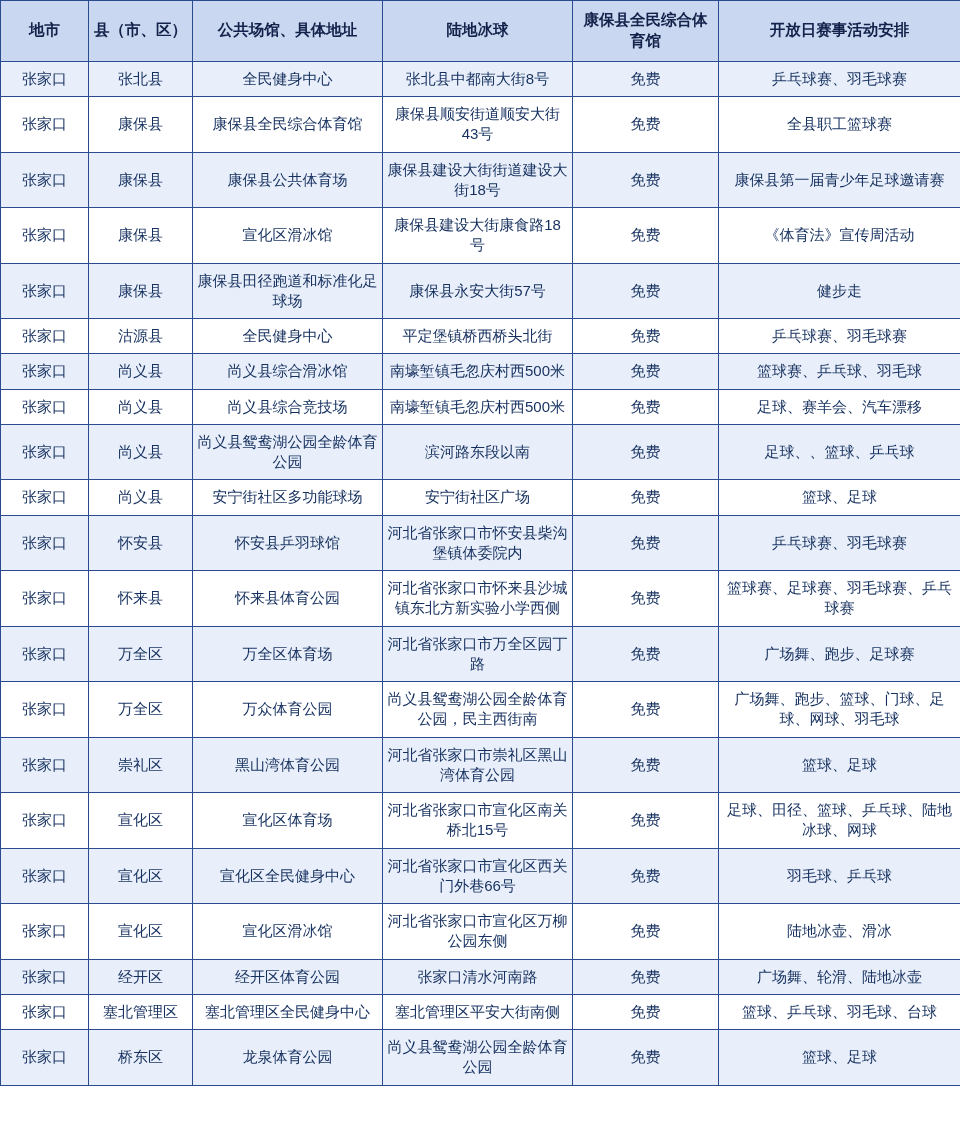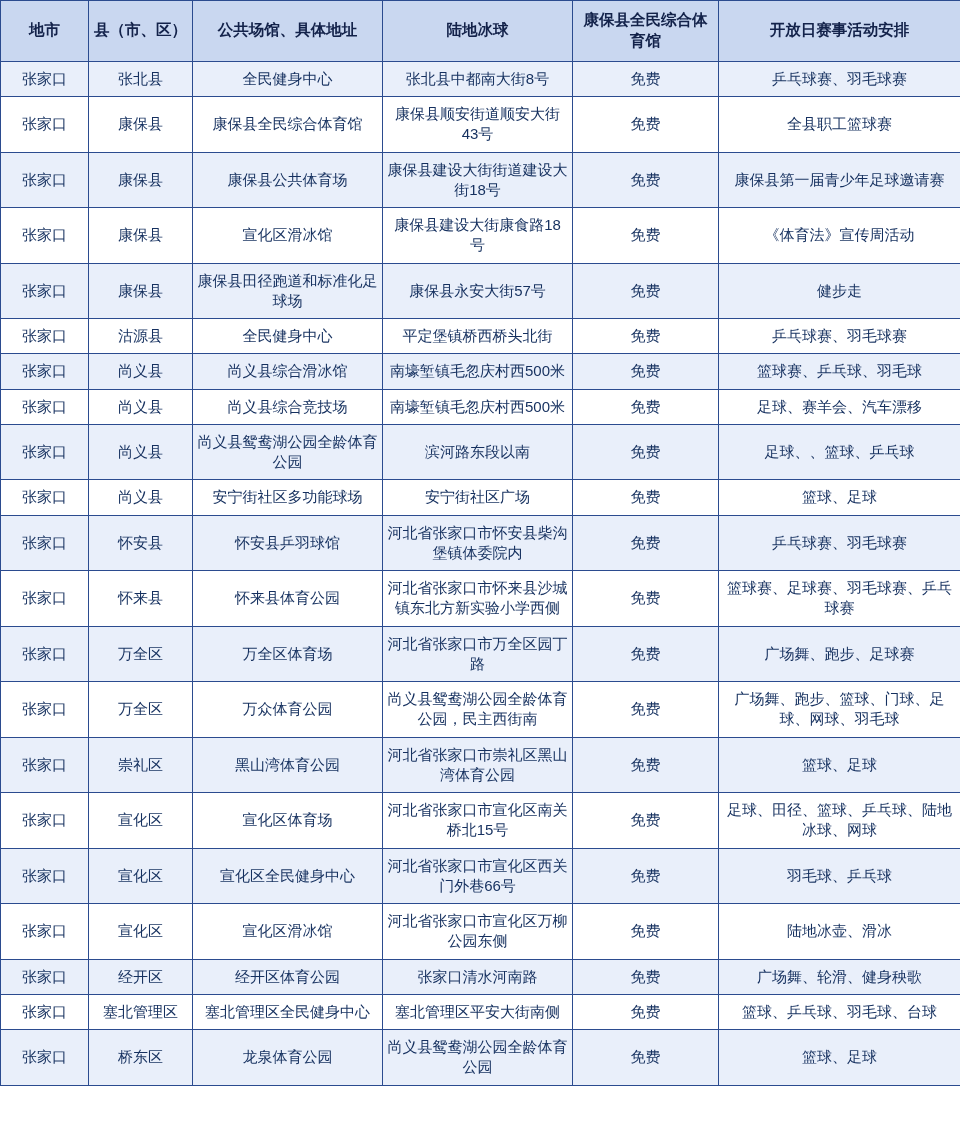--- a/index.html
+++ b/index.html
@@ -213,21 +213,21 @@
         <td>河北省张家口市宣化区万柳公园东侧</td>
         <td>免费</td>
         <td>陆地冰壶、滑冰</td>
       </tr>
       <tr class="row-odd">
         <td>张家口</td>
         <td>经开区</td>
         <td>经开区体育公园</td>
         <td>张家口清水河南路</td>
         <td>免费</td>
-        <td>广场舞、轮滑、健身秧歌</td>
+        <td>广场舞、轮滑、陆地冰壶</td>
       </tr>
       <tr class="row-even">
         <td>张家口</td>
         <td>塞北管理区</td>
         <td>塞北管理区全民健身中心</td>
         <td>塞北管理区平安大街南侧</td>
         <td>免费</td>
         <td>篮球、乒乓球、羽毛球、台球</td>
       </tr>
       <tr class="row-odd">

